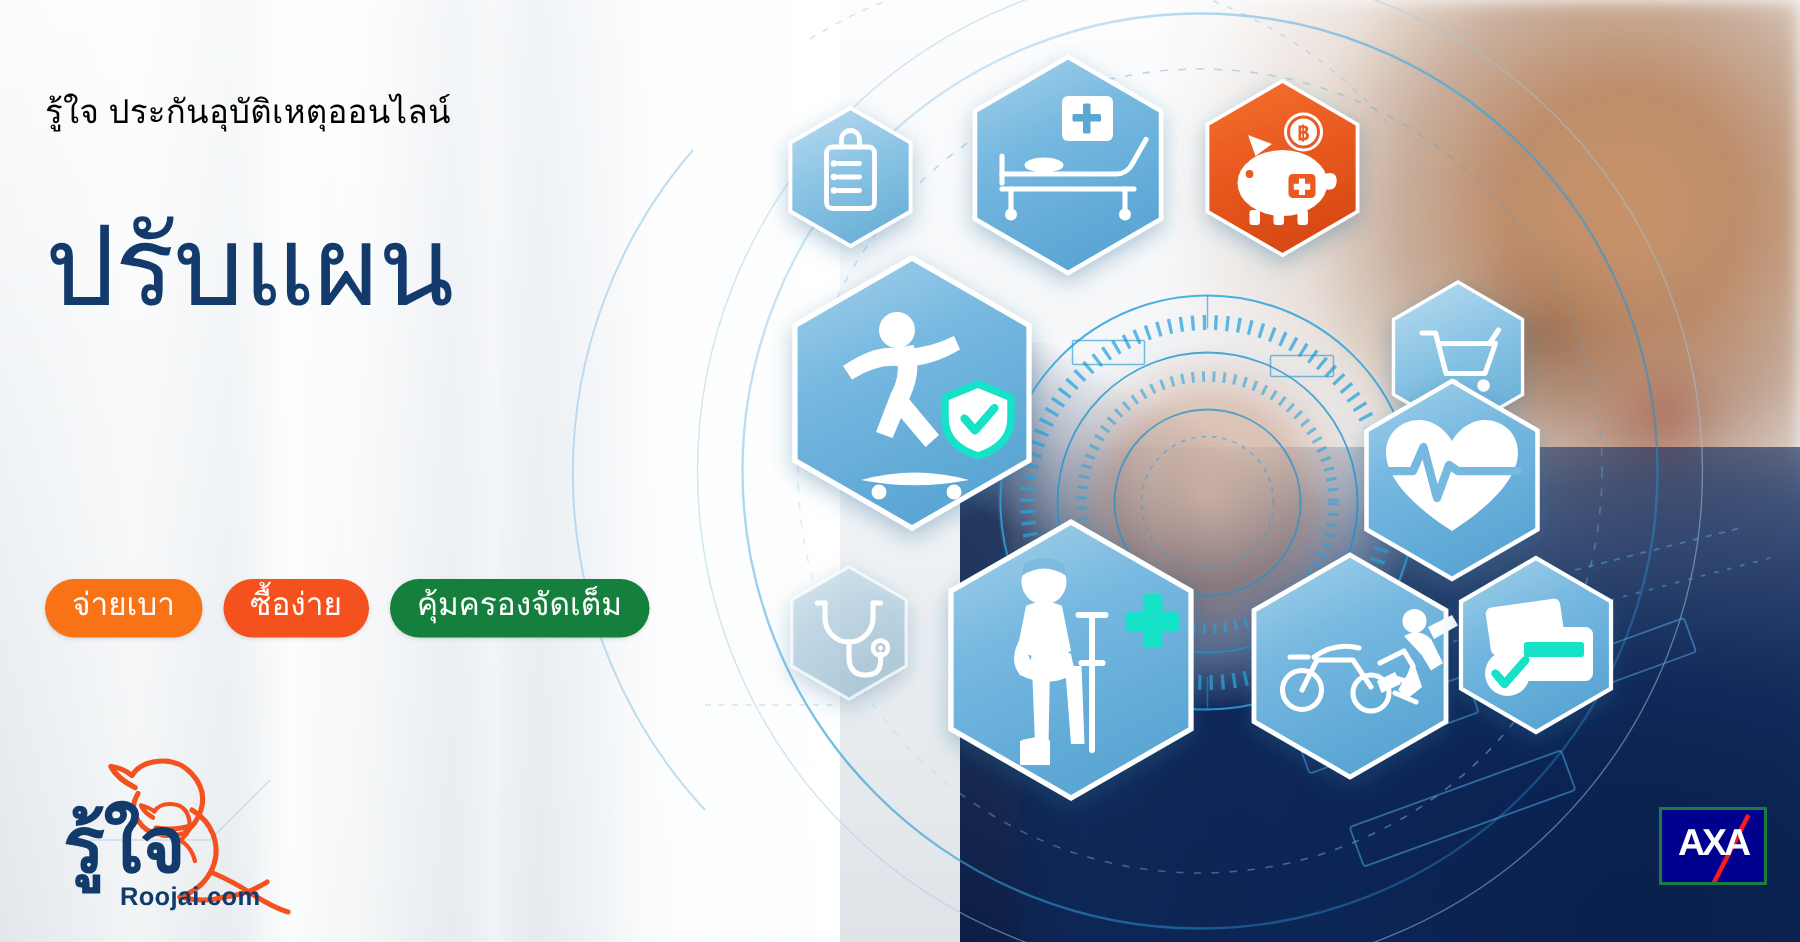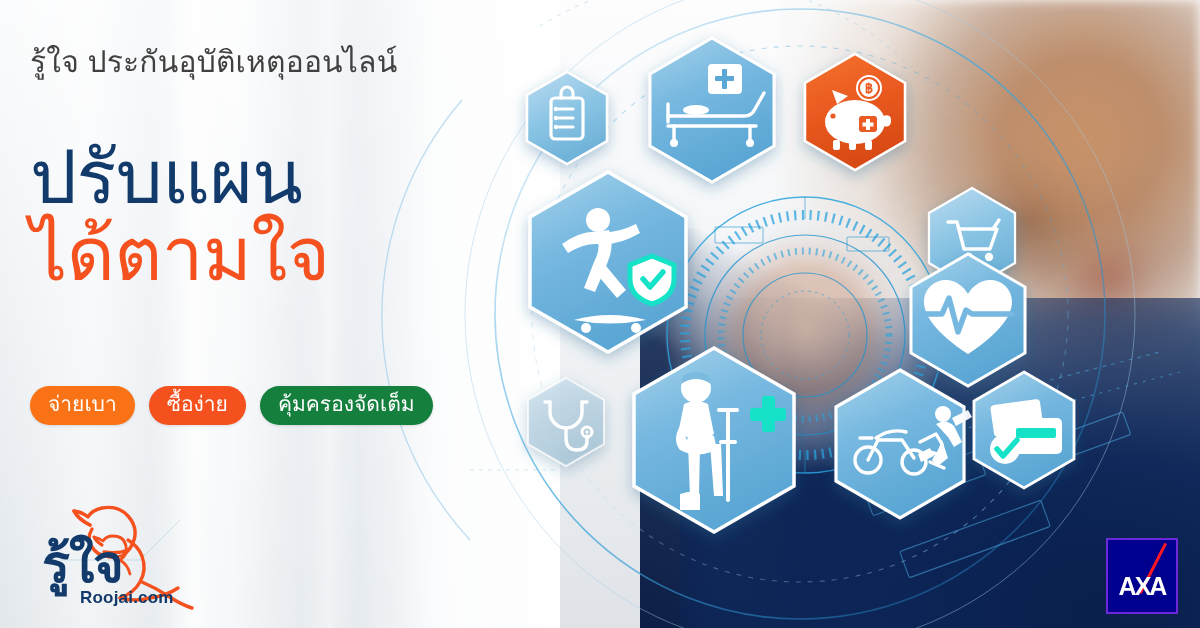--- a/index.html
+++ b/index.html
@@ -68,23 +68,23 @@
   .arcs{ position:absolute; inset:0; pointer-events:none; }
 
   
   .hud{
     position:absolute; left:655px; top:185px; width:300px; height:300px;
     pointer-events:none;
   }
 
   
   .kicker{
-    position:absolute; left:30px; top:44px;
-    font-size:30px; line-height:1.2; letter-spacing:.2px;
-    color:#404040; font-weight:400; white-space:nowrap;
+    position:absolute; left:30px; top:62px;
+    font-size:22px; line-height:1.2; letter-spacing:.2px;
+    color:#000000; font-weight:400; white-space:nowrap;
   }
   .headline{
     position:absolute; left:30px; top:142px;
     font-size:74px; line-height:.96; font-weight:400;
     letter-spacing:-.5px;
   }
   .headline .l1{ display:block; color:#123a6b; }
   .headline .l2{ display:block; color:#f4511e; margin-top:6px; }
 
   .badges{
@@ -120,23 +120,23 @@
     position:absolute; left:196px; top:565px;
     font-size:19px; color:#123a6b; white-space:nowrap;
   }
   .underwriter{
     position:absolute; right:118px; top:567px;
     font-size:18px; color:#ffffff; white-space:nowrap;
     text-shadow:0 1px 2px rgba(0,0,0,.35);
   }
   .axa{
     position:absolute; right:22px; top:538px;
-    width:72px; height:76px;
+    width:72px; height:52px;
     background:#00008f;
-    border:2px solid #6d28d9;
+    border:2px solid #15803d;
     overflow:hidden;
   }
   .axa-slash{
     position:absolute; right:9px; top:4px;
     width:3px; height:56px;
     background:#ff1721;
     transform:rotate(27deg);
     transform-origin:top right;
   }
   .axa-word{
@@ -416,21 +416,20 @@
       <circle cx="-19" cy="19" r="15" fill="#ffffff"></circle>
       <path d="M -27 19 l 6 7 l 14 -16" fill="none" stroke="#15e2c8" stroke-width="5.5" stroke-linecap="round" stroke-linejoin="round"></path>
     </g>
   </svg>
 
 
   <div class="kicker">รู้ใจ ประกันอุบัติเหตุออนไลน์</div>
 
   <div class="headline">
     <span class="l1">ปรับแผน</span>
-    <span class="l2">ได้ตามใจ</span>
   </div>
 
   <div class="badges">
     <span class="badge badge-2">จ่ายเบา</span>
     <span class="badge badge-1">ซื้อง่าย</span>
     <span class="badge badge-3">คุ้มครองจัดเต็ม</span>
   </div>
 
   <div class="logo-wrap">
     <svg width="175" height="105" viewBox="0 0 175 105" style="position:absolute;left:0;top:0">

